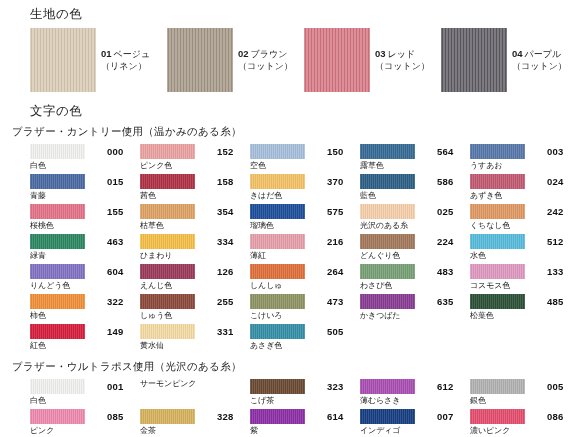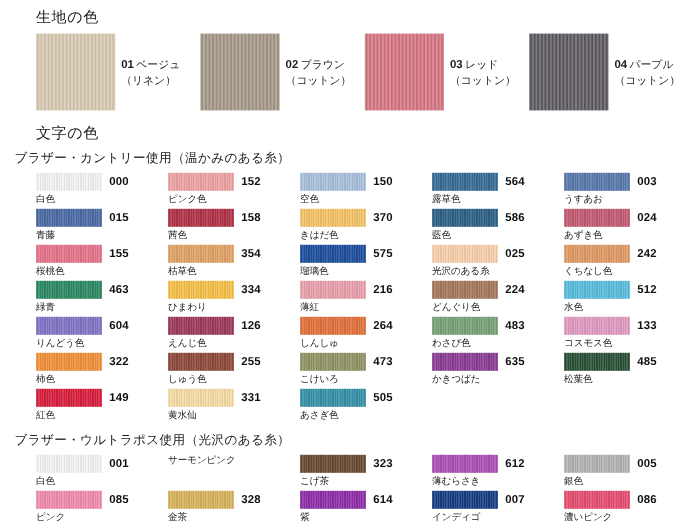--- a/index.html
+++ b/index.html
@@ -93,21 +93,21 @@
   .thread-chip {
     width: 55px;
     height: 15px;
     flex: 0 0 auto;
     background-image:
       repeating-linear-gradient(90deg, rgba(255,255,255,0.12) 0 1px, rgba(0,0,0,0.06) 1px 2px);
   }
   .thread-code {
     font-size: 9.5px;
     font-weight: bold;
-    margin-left: 6px;
+    margin-left: 22px;
     letter-spacing: 0.2px;
     color: #111111;
   }
   .thread-name {
     font-size: 8px;
     line-height: 11px;
     color: #1a1a1a;
     white-space: nowrap;
     letter-spacing: -0.1px;
   }

